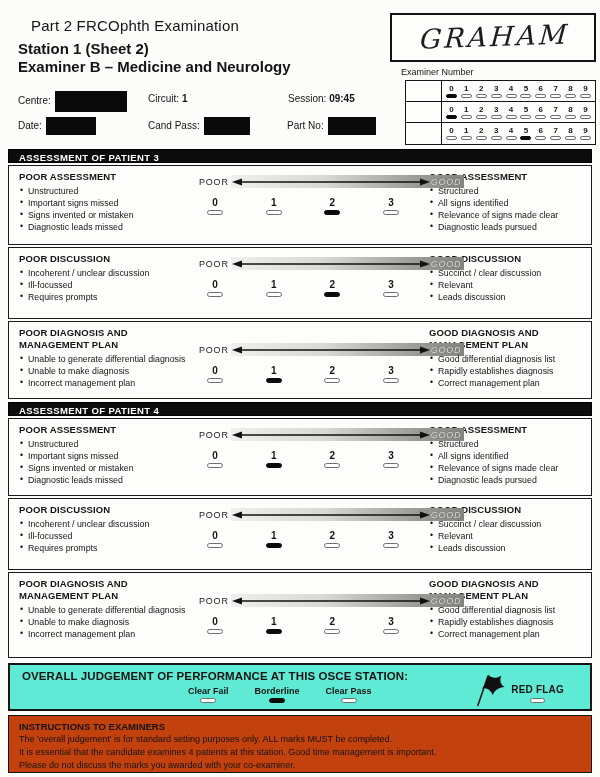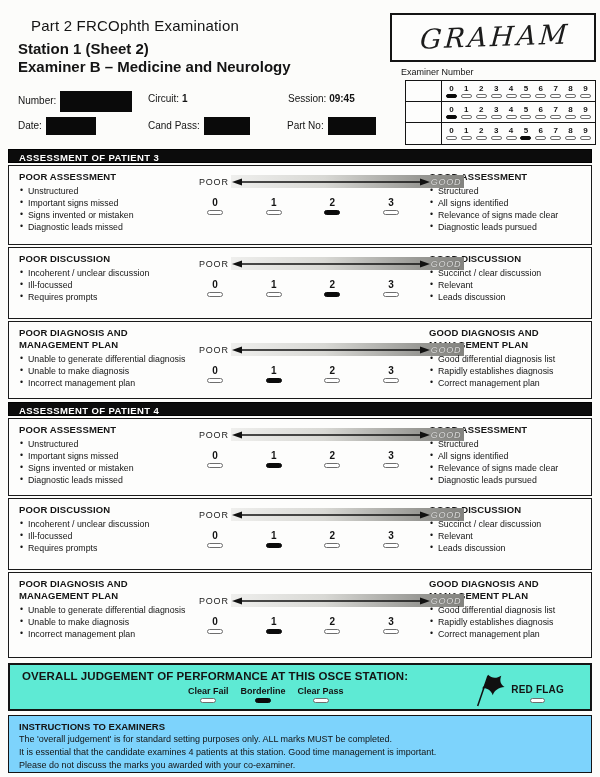--- a/index.html
+++ b/index.html
@@ -67,31 +67,31 @@
          display:flex; align-items:center; position:relative;font-style:italic; }
   .bar svg { flex:1; height:10px; }
   .good-lbl { font-size:9px; letter-spacing:.8px; color:#dedede; text-shadow:0 0 1px #55554f; padding-right:3px; }
   .marks { display:flex; justify-content:space-between; width:200px; margin-left:4px; margin-top:9px; }
   .marks .mark { display:flex; flex-direction:column; align-items:center; width:24px; }
   .marks .num { font-size:10px; font-weight:bold; line-height:1.1; }
   .marks .bubble { width:16px; height:5px; margin-top:2px; }
   
   .overall-box { margin-top:5px; height:48px; border:2px solid #141414; position:relative; background:#5eead4; }
   .overall-title { font-size:11.5px; font-weight:bold; padding:5px 0 0 12px; letter-spacing:.1px; }
-  .overall-options { position:absolute; left:178px; top:21px; display:flex; gap:12px; }
+  .overall-options { position:absolute; left:178px; top:21px; display:flex; gap:26px; }
   .opt { display:flex; flex-direction:column; align-items:center; }
   .opt-label { font-size:9px; font-weight:bold; }
   .opt .bubble { width:16px; height:5px; margin-top:2px; }
   .redflag { position:absolute; right:26px; top:5px; display:flex; align-items:center; }
   .redflag svg { width:34px; height:38px; margin-right:5px; }
   .rf-right { display:flex; flex-direction:column; align-items:center; margin-top:8px; }
   .rf-label { font-size:10px; font-weight:bold; letter-spacing:.2px; }
   .rf-right .bubble { width:15px; height:5px; margin-top:3px; }
   
-  .instructions-box { margin-top:4px; height:58px; border:1.5px solid #141414; padding:5px 10px; background:#7dd3fc; }
+  .instructions-box { margin-top:4px; height:58px; border:1.5px solid #141414; padding:5px 10px; background:#c2410c; }
   .instr-title { font-size:9.5px; font-weight:bold; margin-bottom:1px; }
   .instr-line { font-size:9px; line-height:1.45; }
 </style>
 </head>
 <body>
 
 <div class="page">
 
   <div class="exam-title">Part 2 FRCOphth Examination</div>
   <div class="station-title">Station 1 (Sheet 2)</div>
@@ -235,21 +235,21 @@
           </div>
           <div class="mark">
             <span class="num">9</span>
             <span class="bubble"></span>
           </div>
         </div>
     </div>
   </div>
 
   <div class="field f-centre">
-    <span>Number:</span><span class="redact"></span>
+    <span>Centre:</span><span class="redact"></span>
   </div>
   <div class="field f-circuit">
     <span>Circuit:</span>
     <b>1</b>
   </div>
   <div class="field f-session">
     <span>Session:</span>
     <b>09:45</b>
   </div>
   <div class="field f-date">

